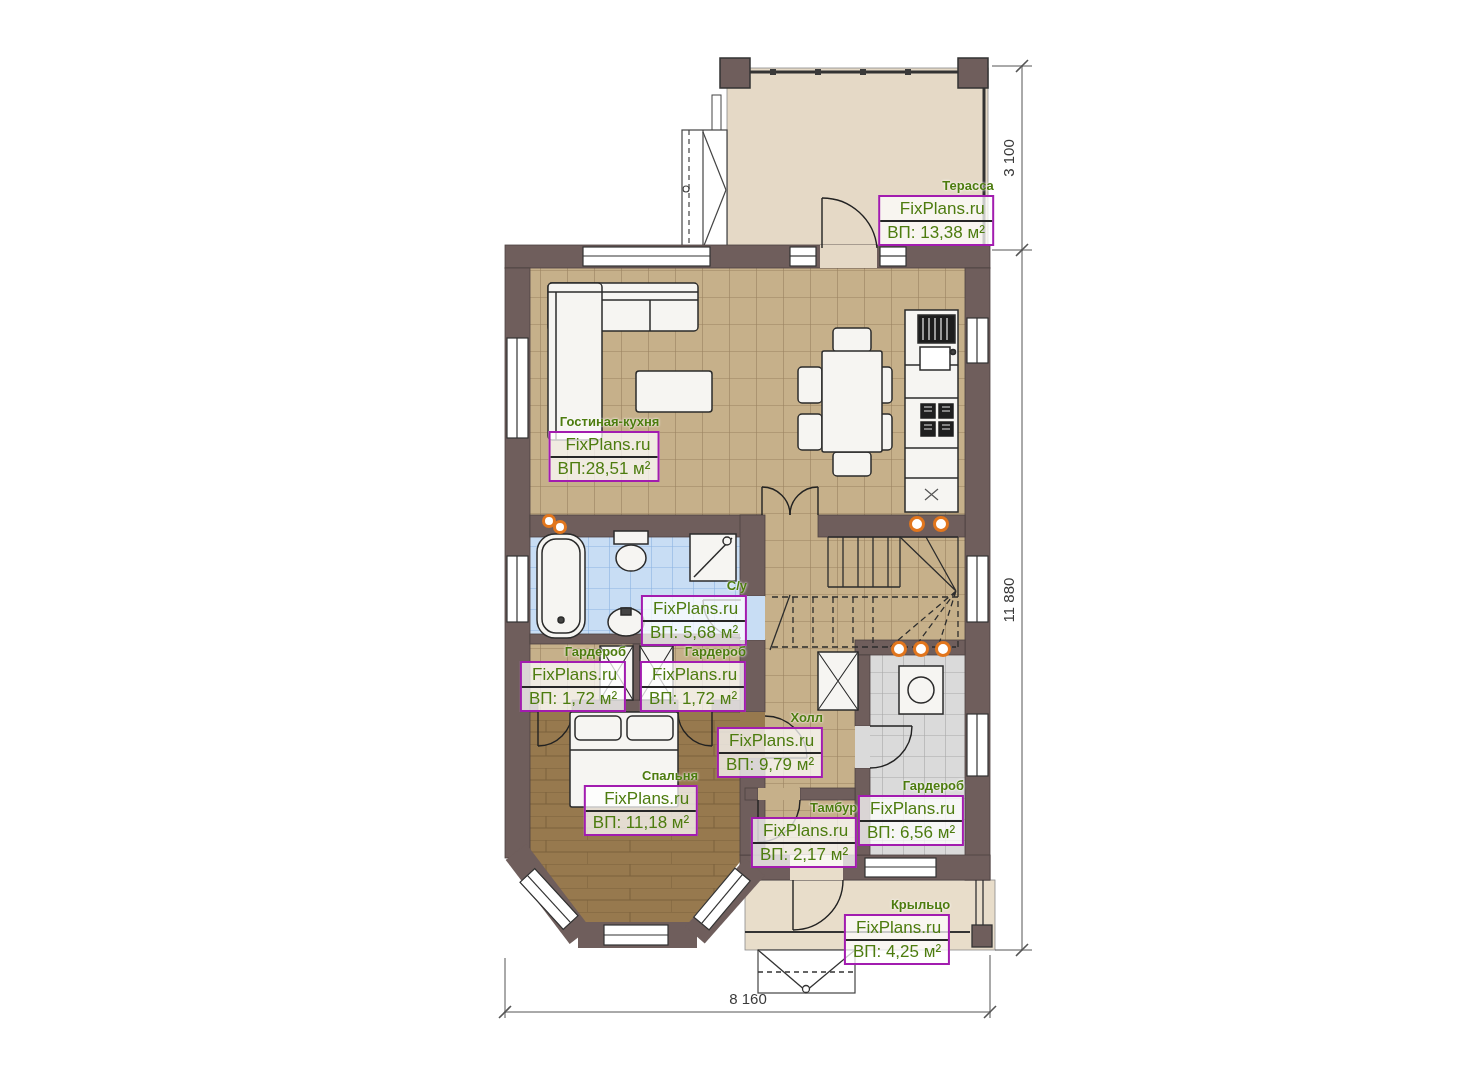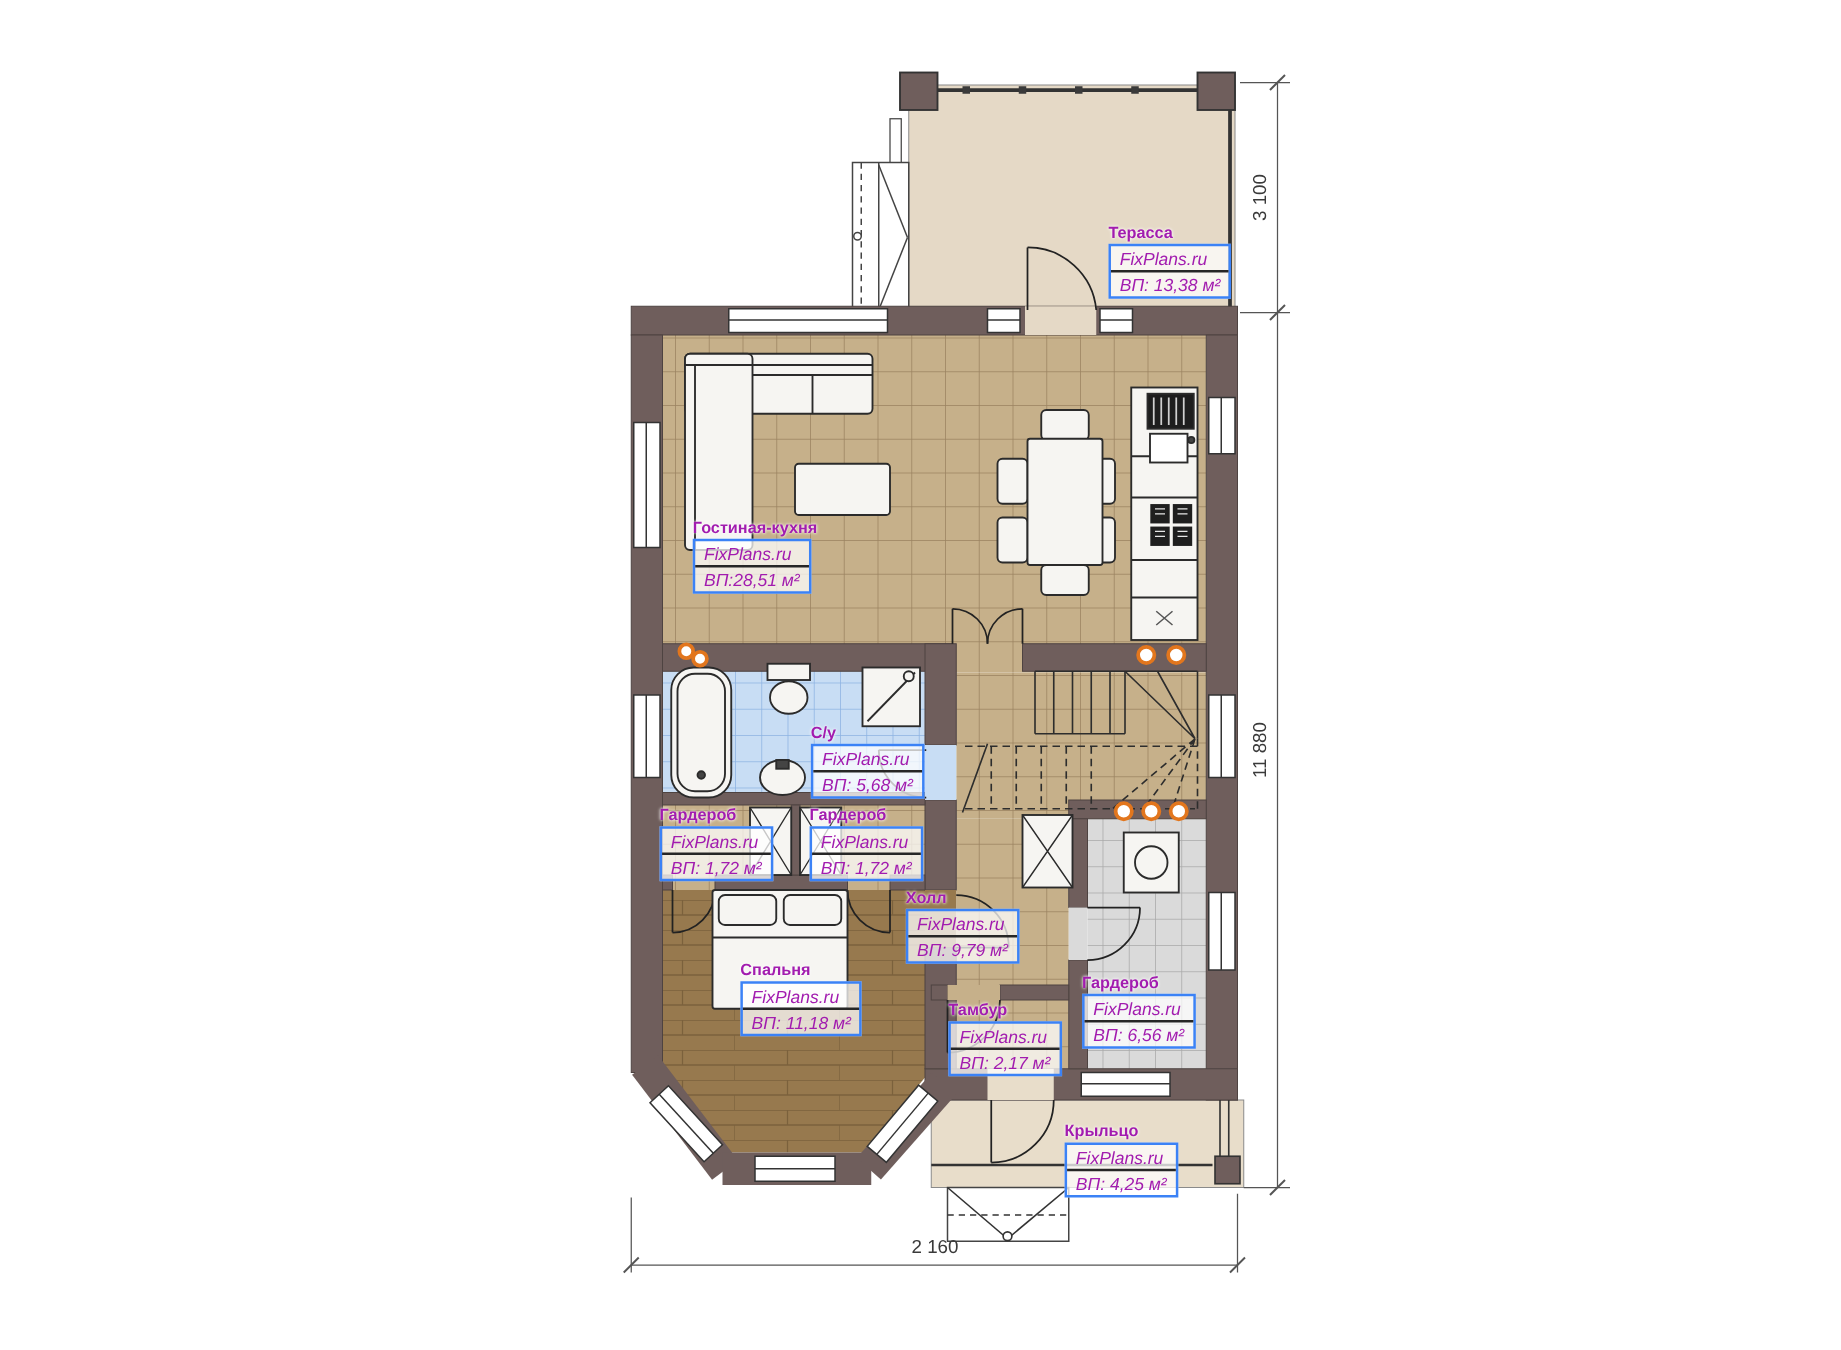--- a/index.html
+++ b/index.html
@@ -1,23 +1,23 @@
 <!DOCTYPE html>
 <html><head>
 <meta charset="utf-8">
 <style>
   html,body{margin:0;padding:0;background:#fff;}
   .canvas{position:relative;width:1473px;height:1080px;background:#ffffff;overflow:hidden;
           font-family:"Liberation Sans","DejaVu Sans",sans-serif;}
   .plan-svg{position:absolute;left:0;top:0;width:1473px;height:1080px;}
-  .room-label{position:absolute;transform:translateX(-50%);text-align:left;color:#a21caf;z-index:5;}
+  .room-label{position:absolute;transform:translateX(-50%);text-align:right;color:#4d7c0f;z-index:5;}
   .room-name{font-weight:bold;font-size:13px;white-space:nowrap;
              text-shadow:0 0 3px rgba(255,255,255,.85),0 0 2px rgba(255,255,255,.85);}
-  .room-box{margin:2px auto 0;display:inline-block;border:2px solid #3b82f6;background:rgba(255,255,255,.74);
-            font-size:14px;line-height:1.15;white-space:nowrap;font-style:italic;}
+  .room-box{margin:2px auto 0;display:inline-block;border:2px solid #a21caf;background:rgba(255,255,255,.74);
+            font-size:17px;line-height:1.15;white-space:nowrap;}
   .room-site{padding:1.5px 7px;border-bottom:2px solid #262626;}
   .room-area{padding:1.5px 7px;}
   .dim{position:absolute;font-size:15px;color:#3a3a3a;white-space:nowrap;z-index:5;}
   .dim.vert{transform:translate(-50%,-50%) rotate(-90deg);}
   .dim.horiz{transform:translate(-50%,-50%);}
 </style>
 </head>
 <body>
 
 <div class="canvas">
@@ -414,15 +414,15 @@
   <div class="room-label" style="left:897px;top:897px">
     <div class="room-name">Крыльцо</div>
     <div class="room-box">
       <div class="room-site">FixPlans.ru</div>
       <div class="room-area">ВП: 4,25 м²</div>
     </div>
   </div>
 
   <div class="dim vert" style="left:1008px;top:158px">3 100</div>
   <div class="dim vert" style="left:1008px;top:600px">11 880</div>
-  <div class="dim horiz" style="left:748px;top:998px">2 160</div>
+  <div class="dim horiz" style="left:748px;top:998px">8 160</div>
 
 </div>
 
 </body></html>

